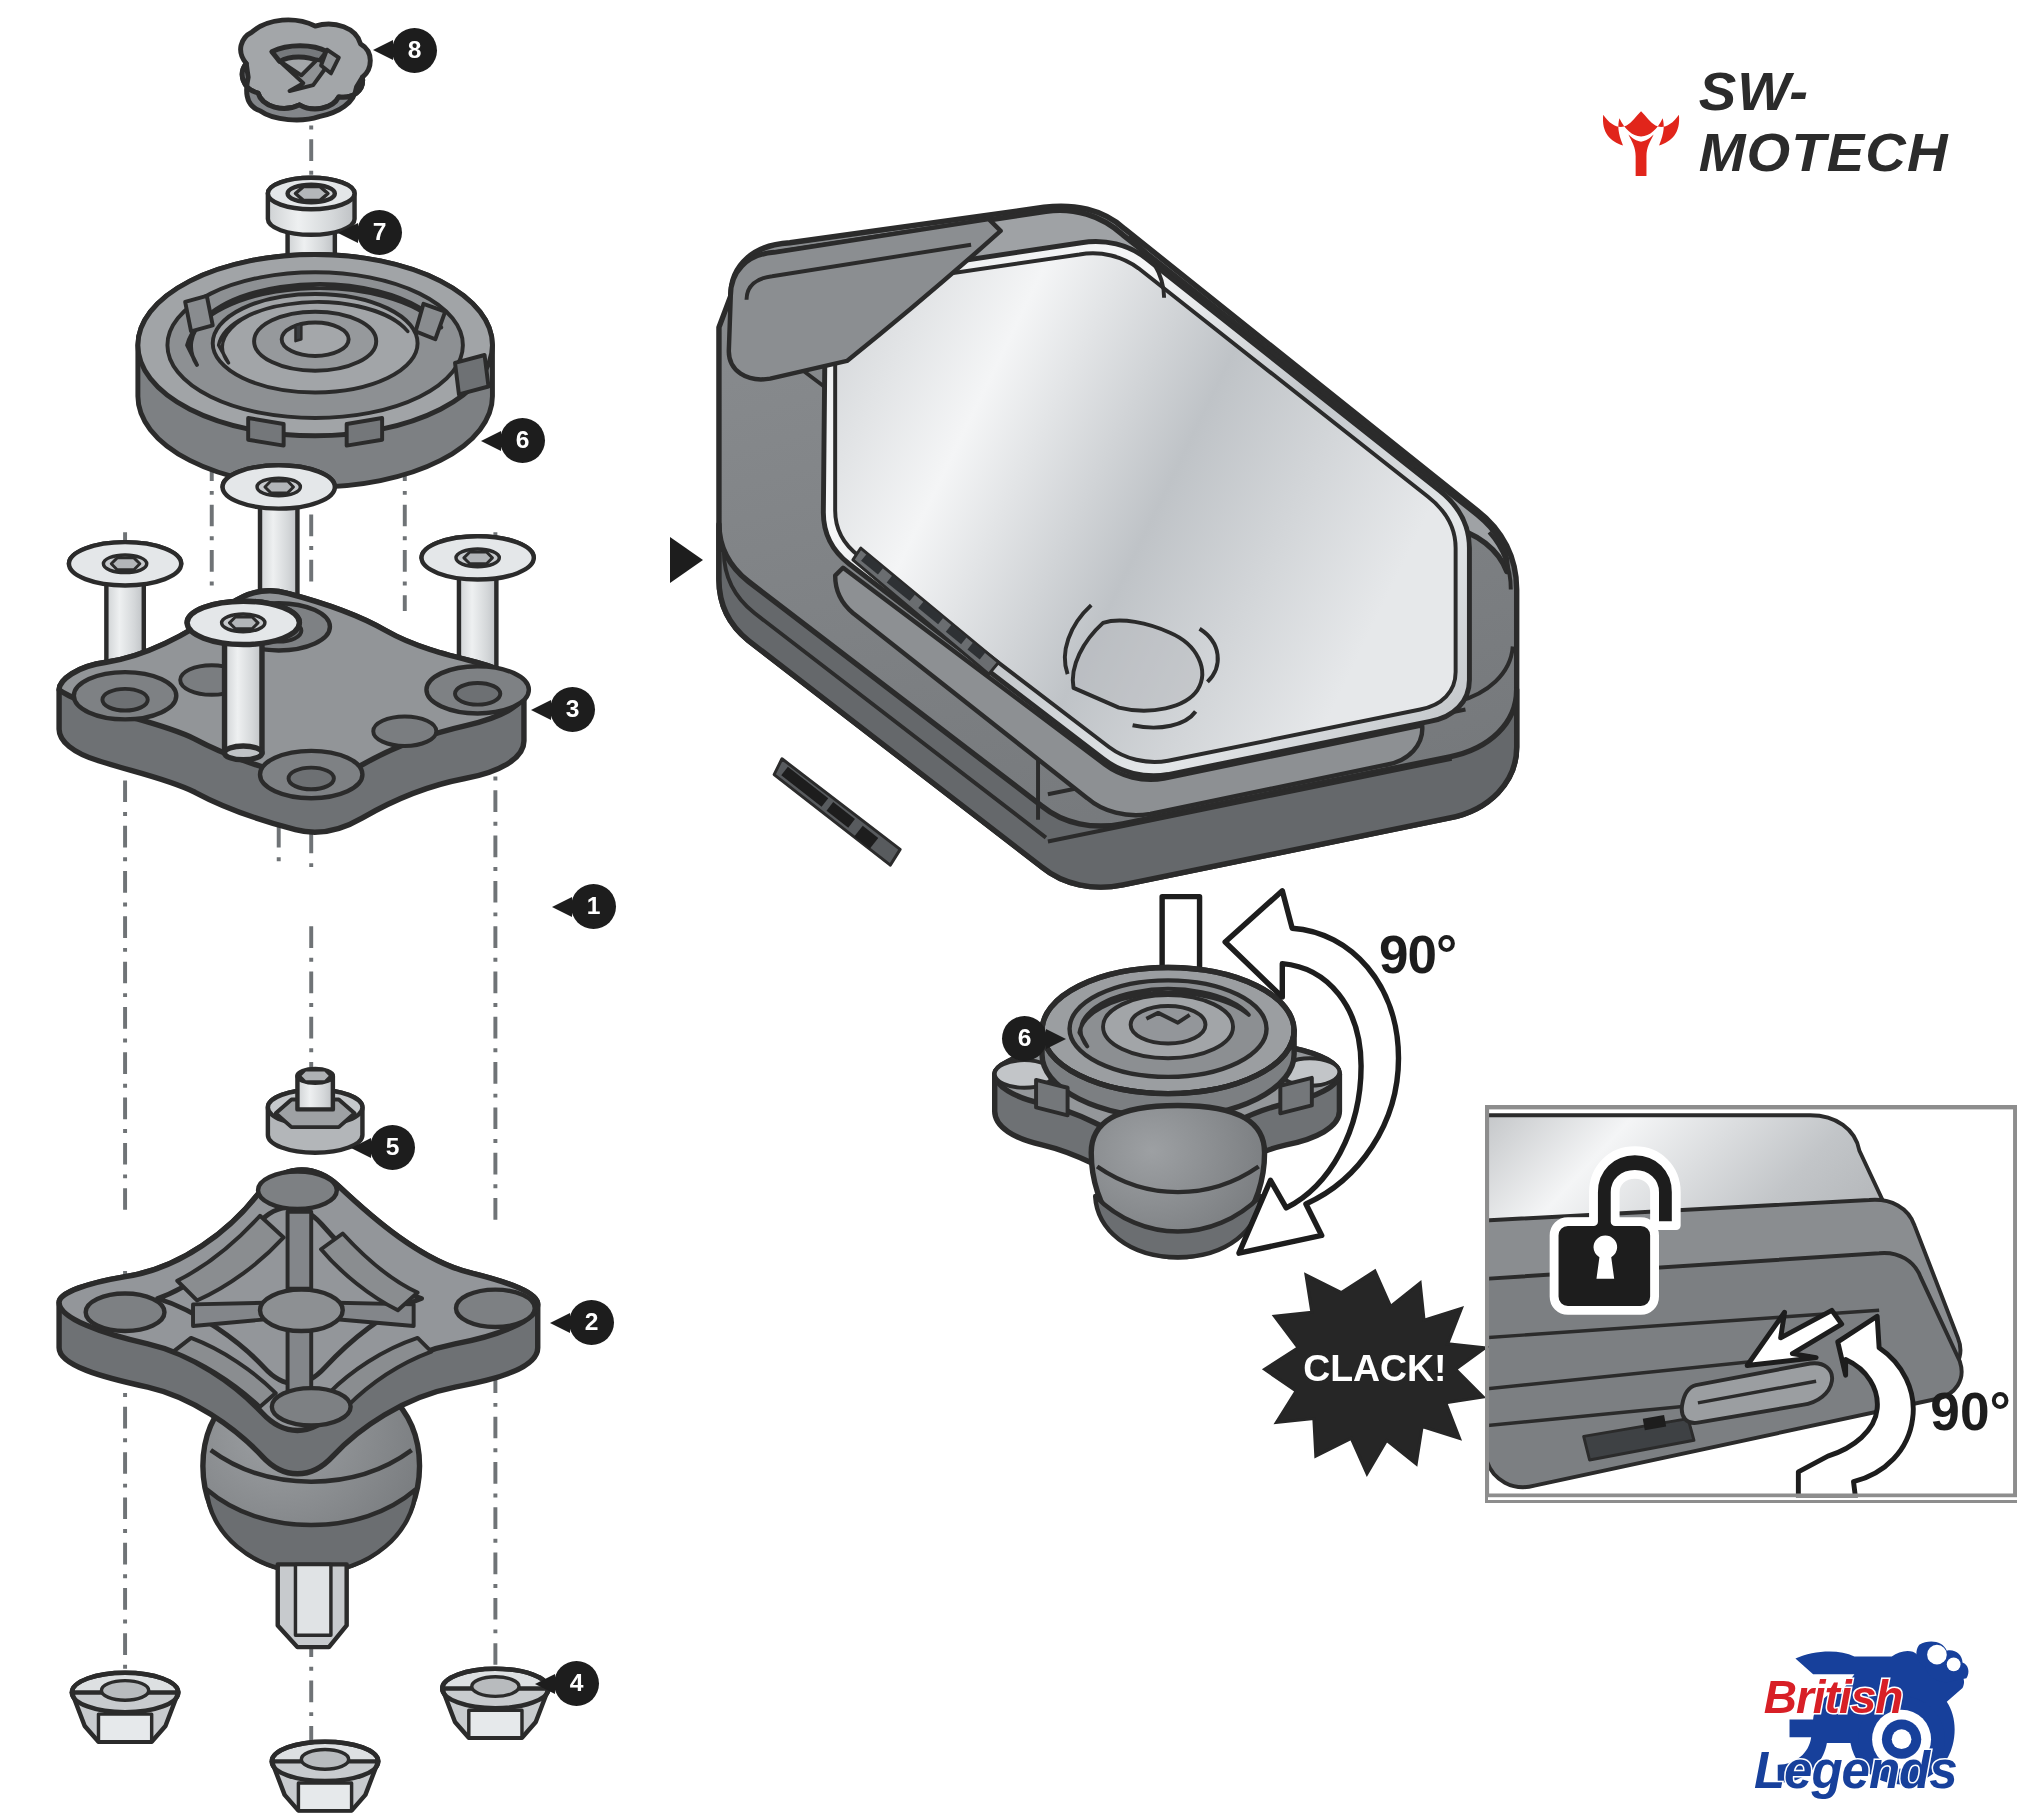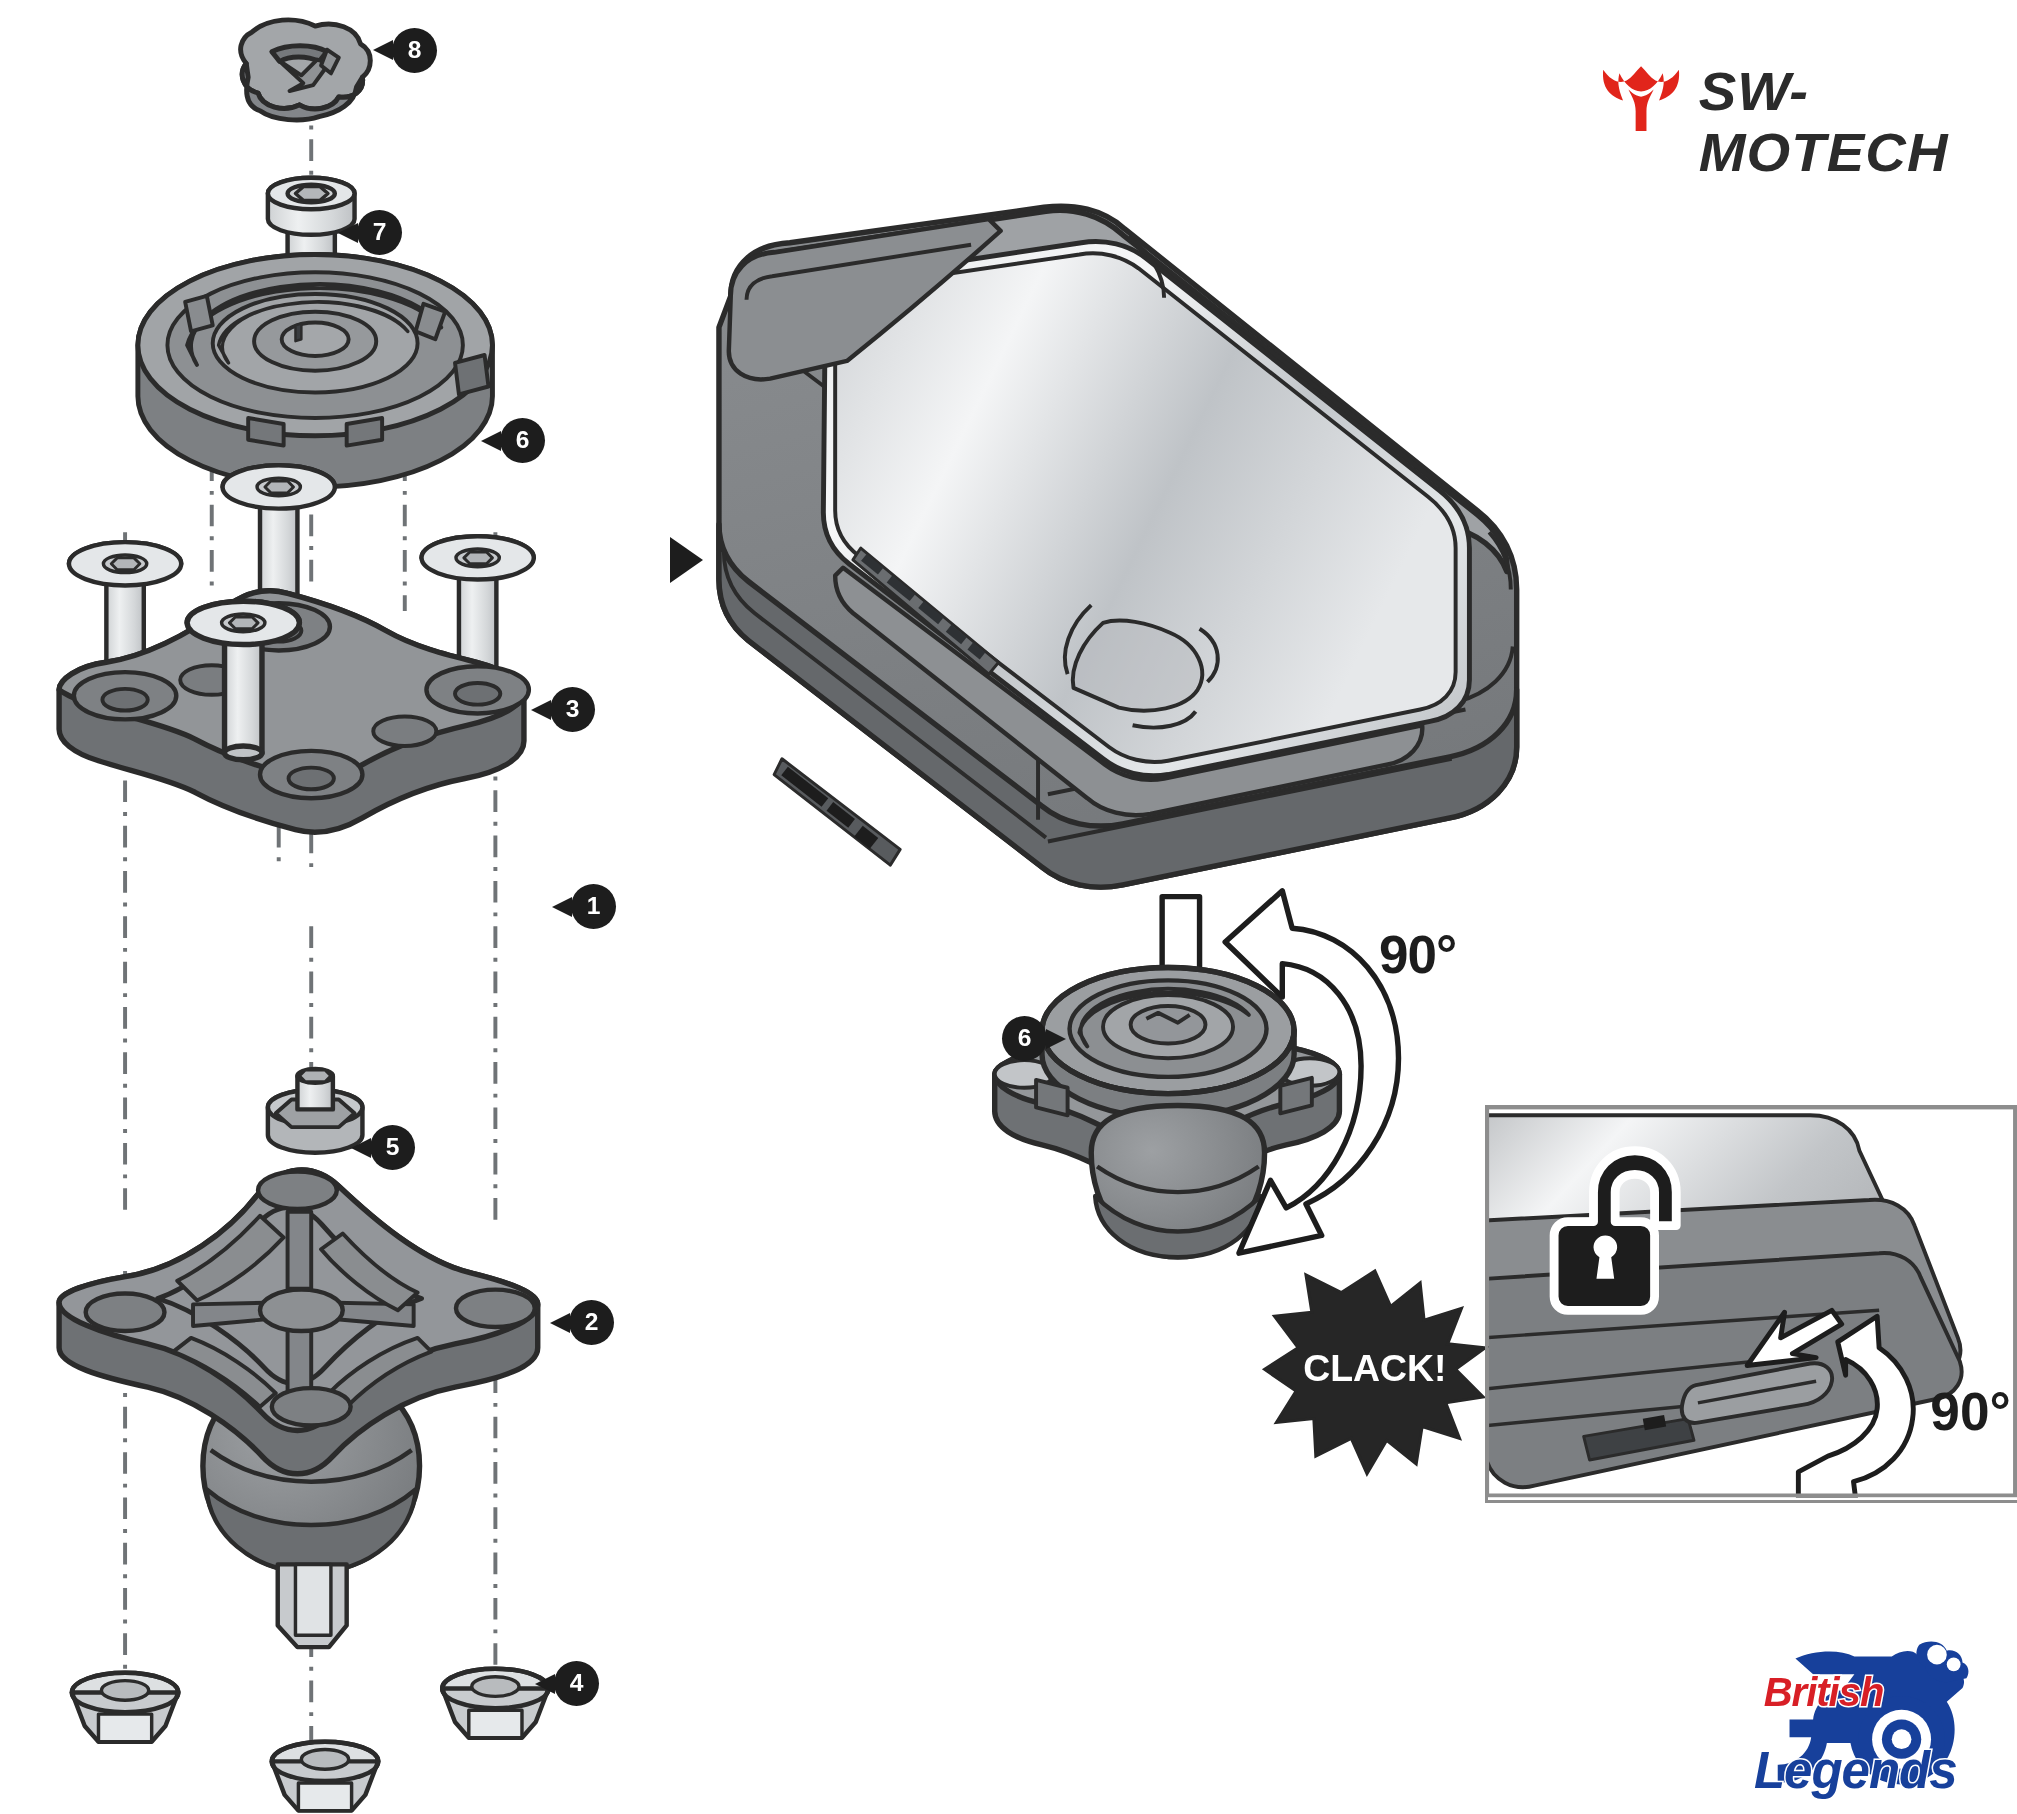--- a/index.html
+++ b/index.html
@@ -36,35 +36,35 @@
     border-left:20.7px solid #1d1d1d;
   }
 
   
   .deg{
     position:absolute;font-size:53px;font-weight:bold;color:#1d1d1d;
     letter-spacing:-1px;font-family:"Liberation Sans",sans-serif;z-index:35;
   }
 
   
-  #swmotech{position:absolute;left:1596px;top:61px;display:flex;align-items:flex-start;gap:21.7px;z-index:50;}
+  #swmotech{position:absolute;left:1596px;top:61px;display:flex;align-items:flex-end;gap:21.7px;z-index:50;}
   #swmotech .wordmark{
     font-size:53px;font-weight:bold;font-style:italic;color:#2b2b2b;
     letter-spacing:1px;font-family:"Liberation Sans",sans-serif;
     transform:scaleX(1.06);
   }
 
   
   #britlegends{position:absolute;left:1744px;top:1635px;width:266px;height:172px;z-index:50;}
   #britlegends .bl-british,#britlegends .bl-legends{
     position:absolute;font-style:italic;font-weight:bold;
     font-family:"Liberation Sans",sans-serif;white-space:nowrap;
   }
   #britlegends .bl-british{
-    left:19.7px;top:35px;font-size:40px;color:#d81f26;
+    left:19.7px;top:35px;font-size:46px;color:#d81f26;
     -webkit-text-stroke:3px #ffffff;paint-order:stroke fill;
     letter-spacing:-1px;
   }
   #britlegends .bl-legends{
     left:9.9px;top:81px;font-size:51px;color:#17409b;
     -webkit-text-stroke:3px #ffffff;paint-order:stroke fill;
     letter-spacing:-1px;
     margin-top:25px;
   }
 

